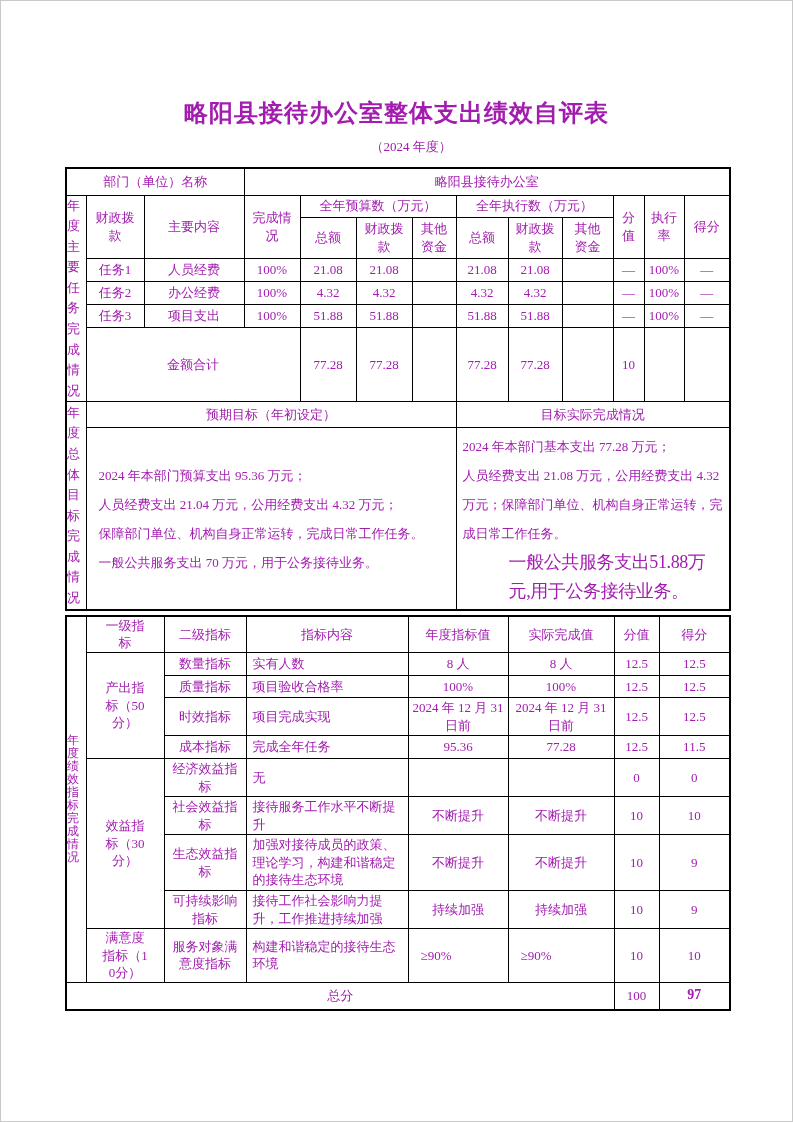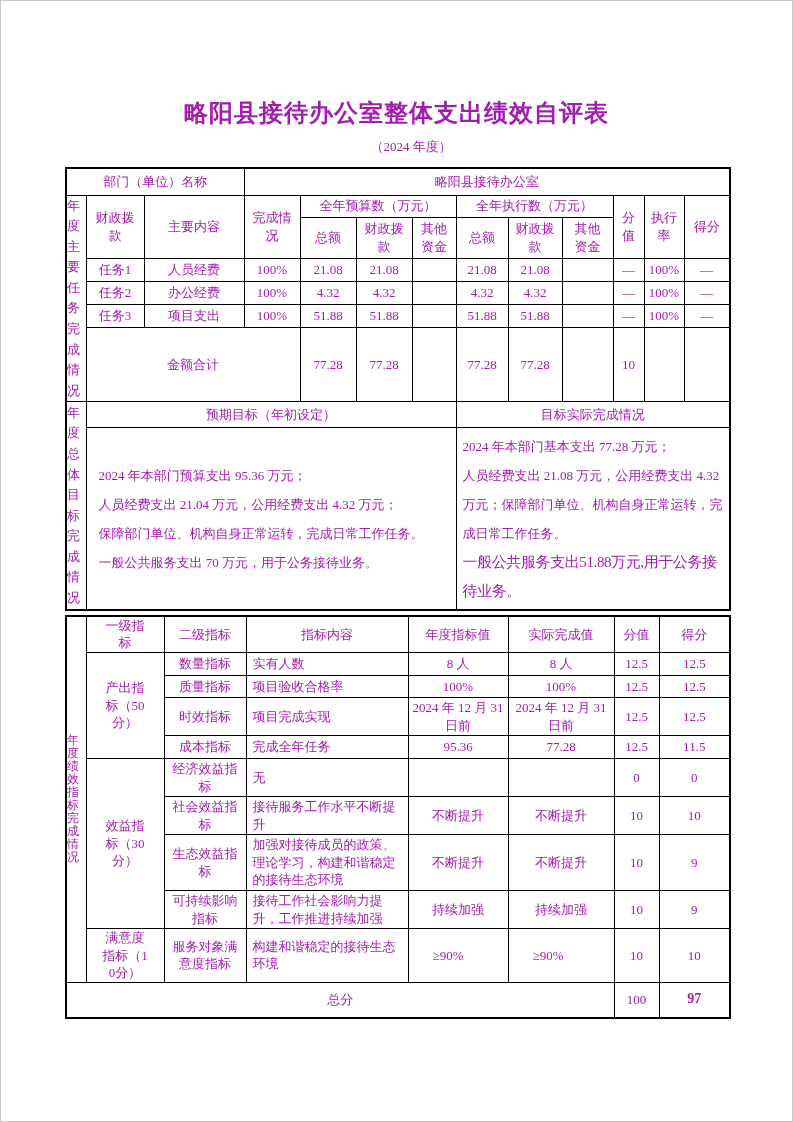--- a/index.html
+++ b/index.html
@@ -53,23 +53,23 @@
   }
   .vlabel-wide { line-height: 20.6px; font-size: 13px; }
   .vlabel-tight { line-height: 13px; font-size: 12px; }
   .hdr-pad { padding: 0 6px; }
   .lv1 { padding: 0 15px; }
   .left-cell { text-align: left; padding-left: 6px; }
   .goal { text-align: left; vertical-align: middle; }
   .goal-left  { padding: 0 10px 0 12px; }
   .goal-right { padding: 0 4px 0 6px; }
   .goal div { line-height: 29px; }
-  .goal .tight { font-size: 15px; letter-spacing: -0.4px; }
+  .goal .tight { font-size: 18px; letter-spacing: -0.4px; margin-left: 46px; }
   .bold-score { font-weight: bold; font-size: 14px; }
-  .ge-left { text-align: left; padding-left: 24px; }
+  .ge-left { text-align: left; padding-left: 12px; }
 </style>
 </head>
 <body>
 
 <div class="page">
 
   <div class="doc-title">略阳县接待办公室整体支出绩效自评表</div>
   <div class="doc-subtitle">（2024 年度）</div>
 
   <table id="tbl-main">
@@ -287,21 +287,21 @@
     <tr style="height:53px">
       <td class="lv1">满意度指标（10分）</td>
       <td>服务对象满意度指标</td>
       <td class="left-cell">构建和谐稳定的接待生态环境</td>
       <td class="ge-left">≥90%</td>
       <td class="ge-left">≥90%</td>
       <td>10</td>
       <td>10</td>
     </tr>
 
-    <tr style="height:36px">
+    <tr style="height:28px">
       <td colspan="6">总分</td>
       <td>100</td>
       <td class="bold-score">97</td>
     </tr>
   </tbody>
     </table>
 
 </div>
 
 </body></html>

